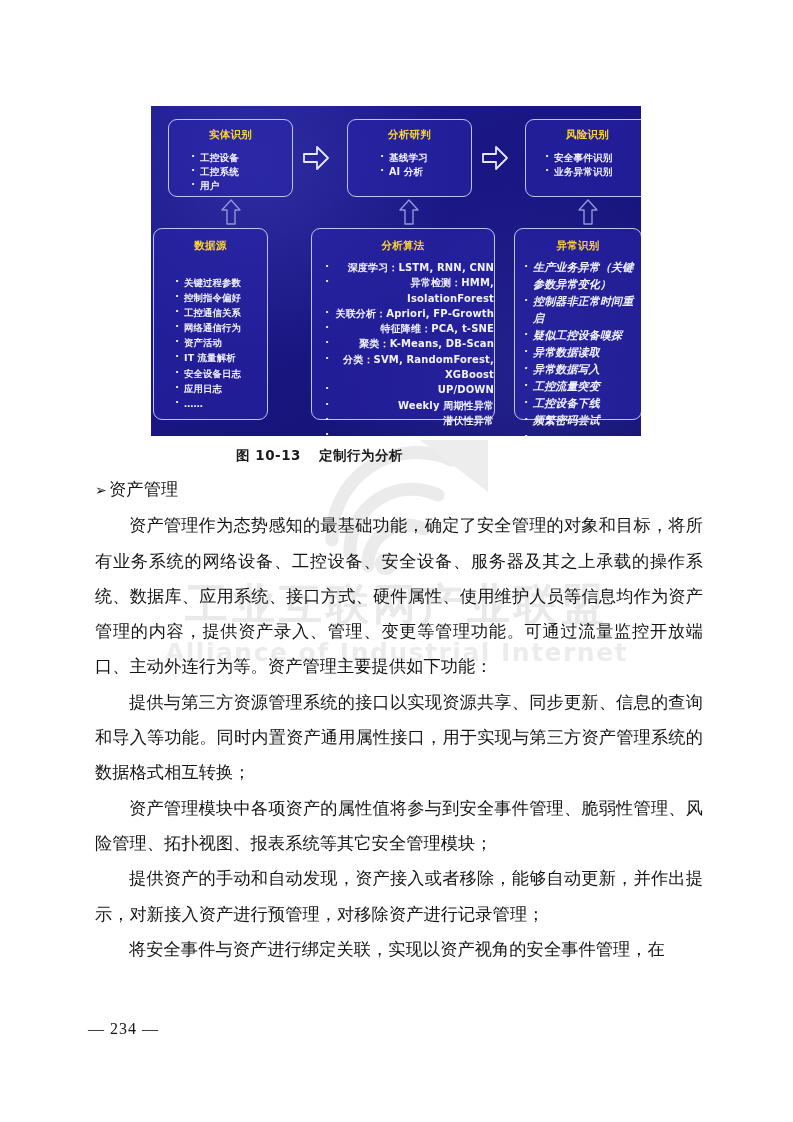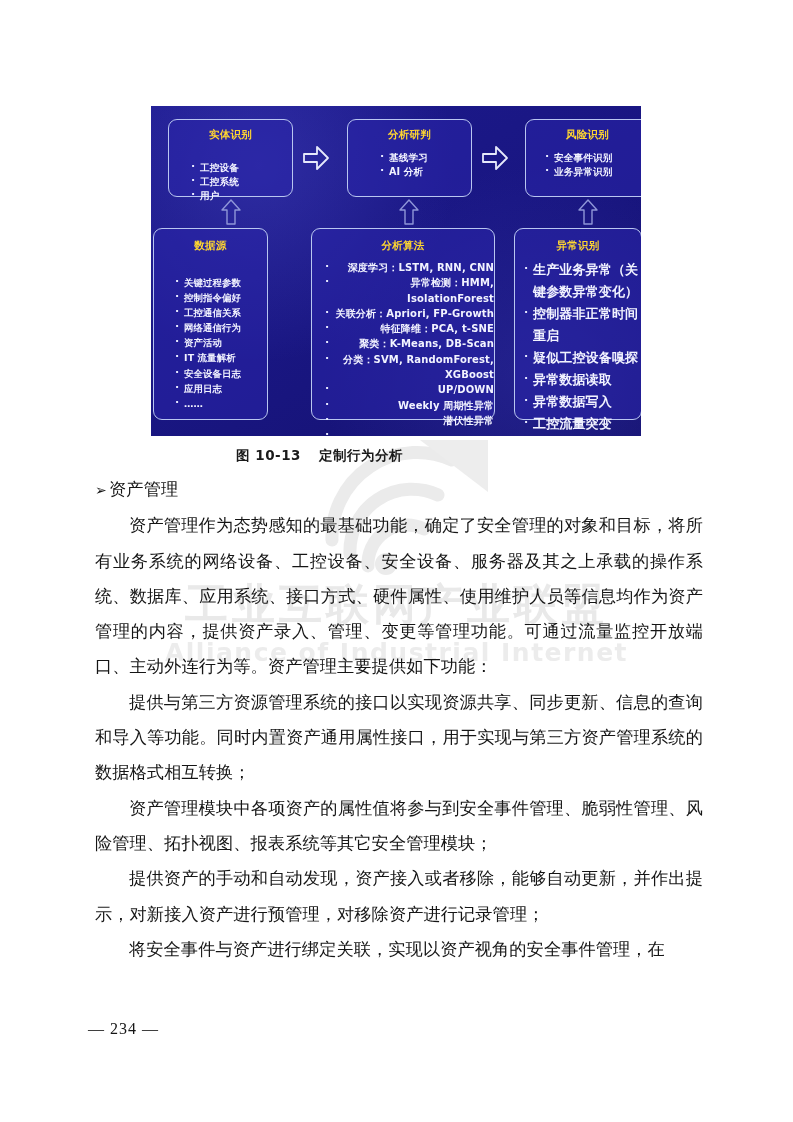--- a/index.html
+++ b/index.html
@@ -115,37 +115,37 @@
     font-size: 11px;
     color: #e6e8ff;
   }
 
   
   #box-entity { left: 17px;  top: 13px;  width: 125px; height: 78px; }
   #box-analysis { left: 196px; top: 13px; width: 125px; height: 78px; }
   #box-risk   { left: 374px; top: 13px; width: 125px; height: 78px; }
 
   #box-entity .dtitle, #box-analysis .dtitle, #box-risk .dtitle { margin-top: 8px; }
-  #box-entity ul { margin-top: 19px; margin-left: 20px; }
+  #box-entity ul { margin-top: 9px; margin-left: 20px; }
   #box-analysis ul { margin-top: 9px; margin-left: 30px; }
   #box-risk ul { margin-top: 9px; margin-left: 17px; }
   #box-entity li, #box-analysis li, #box-risk li { font-size: 9.6px; line-height: 14px; font-weight: bold; }
 
   
   #box-source { left: 2px;  top: 122px; width: 115px; height: 192px; }
   #box-algo   { left: 160px; top: 122px; width: 184px; height: 192px; }
   #box-anomaly{ left: 363px; top: 122px; width: 128px; height: 192px; }
 
   #box-source .dtitle, #box-algo .dtitle, #box-anomaly .dtitle { margin-top: 10px; }
   #box-source ul { margin-top: 22px; margin-left: 19px; }
   #box-source li { font-size: 9.4px; line-height: 15.1px; font-weight: bold; }
   #box-algo ul { margin-top: 7px; margin-left: 11px; }
   #box-algo li { font-size: 10px; line-height: 15.3px; font-weight: bold; text-align: right; }
   #box-anomaly ul { margin-top: 6px; margin-left: 7px; }
-  #box-anomaly li { font-size: 13px; line-height: 22px; font-weight: bold; }
+  #box-anomaly li { font-size: 11px; line-height: 17px; font-weight: bold; font-style: italic; }
 
   .arrow-right {
     position: absolute;
     width: 30px;
     height: 30px;
   }
   #arrow-r1 { left: 150px; top: 37px; }
   #arrow-r2 { left: 329px; top: 37px; }
 
   .arrow-up {

